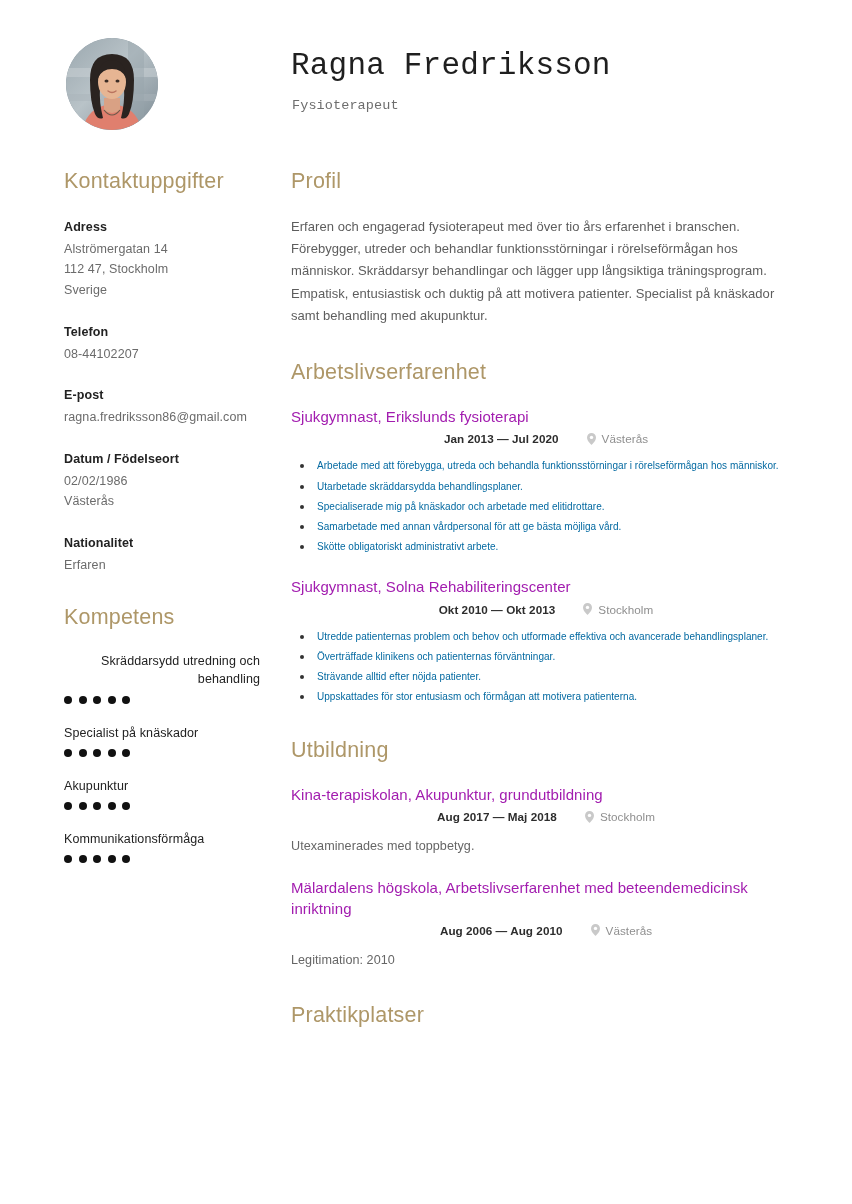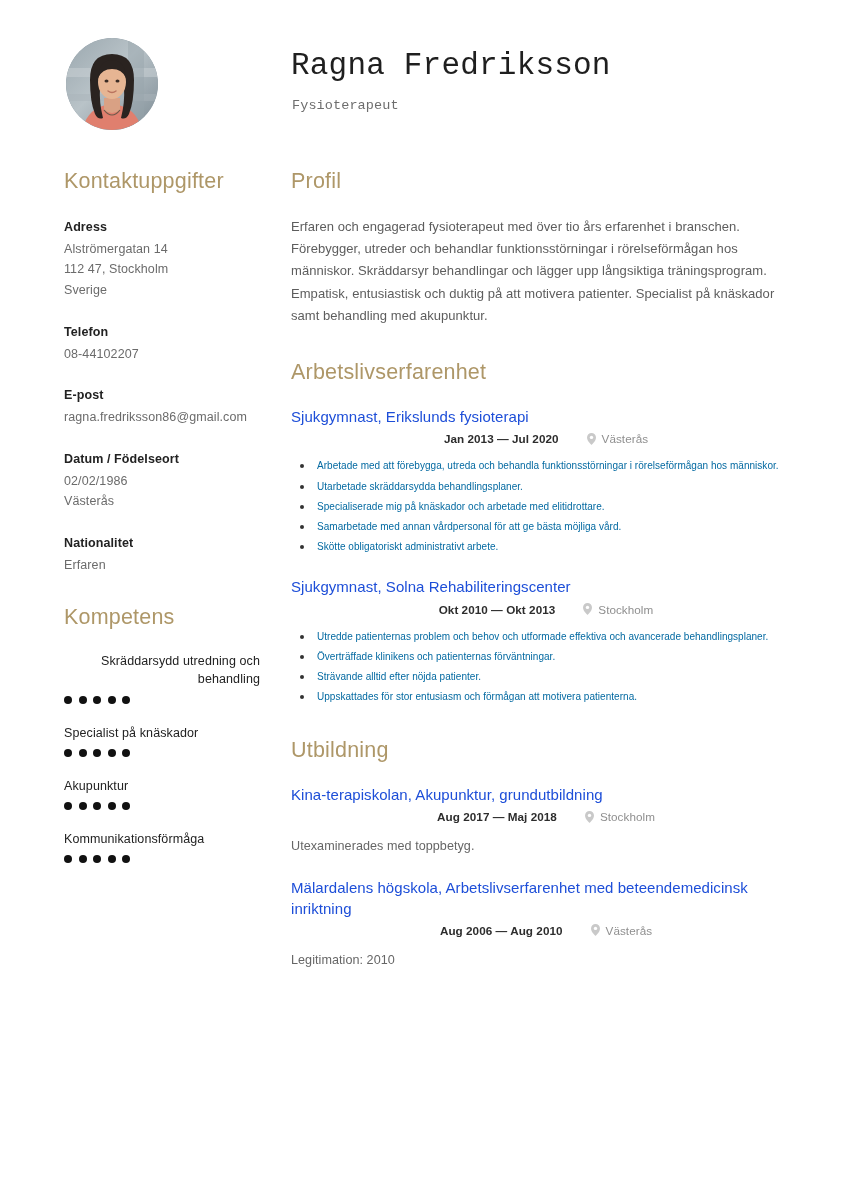--- a/index.html
+++ b/index.html
@@ -134,21 +134,21 @@
     color: #5d5d5d;
     letter-spacing: .05px;
     text-align: left;
   }
 
   .entries { margin-top: 0; }
   .entry { margin-top: 22px; }
   .entry-title {
     font-size: 15px;
     font-weight: 400;
-    color: #1d4ed8;
+    color: #a21caf;
     line-height: 1.35;
     letter-spacing: .05px;
   }
   .entry-meta {
     margin-top: 5px;
     display: flex;
     align-items: center;
     font-size: 11.7px;
     justify-content: center;
   }
@@ -421,15 +421,18 @@
                   </svg>
                 </span>
                 <span>Västerås</span>
               </span>
             </div>
             <div class="entry-note">Legitimation: 2010</div>
           </div>
         </div>
     </div>
 
+    <div class="section">
+      <div class="sec-head">Praktikplatser</div>
+    </div>
   </div>
 
 </div>
 
 </body></html>

